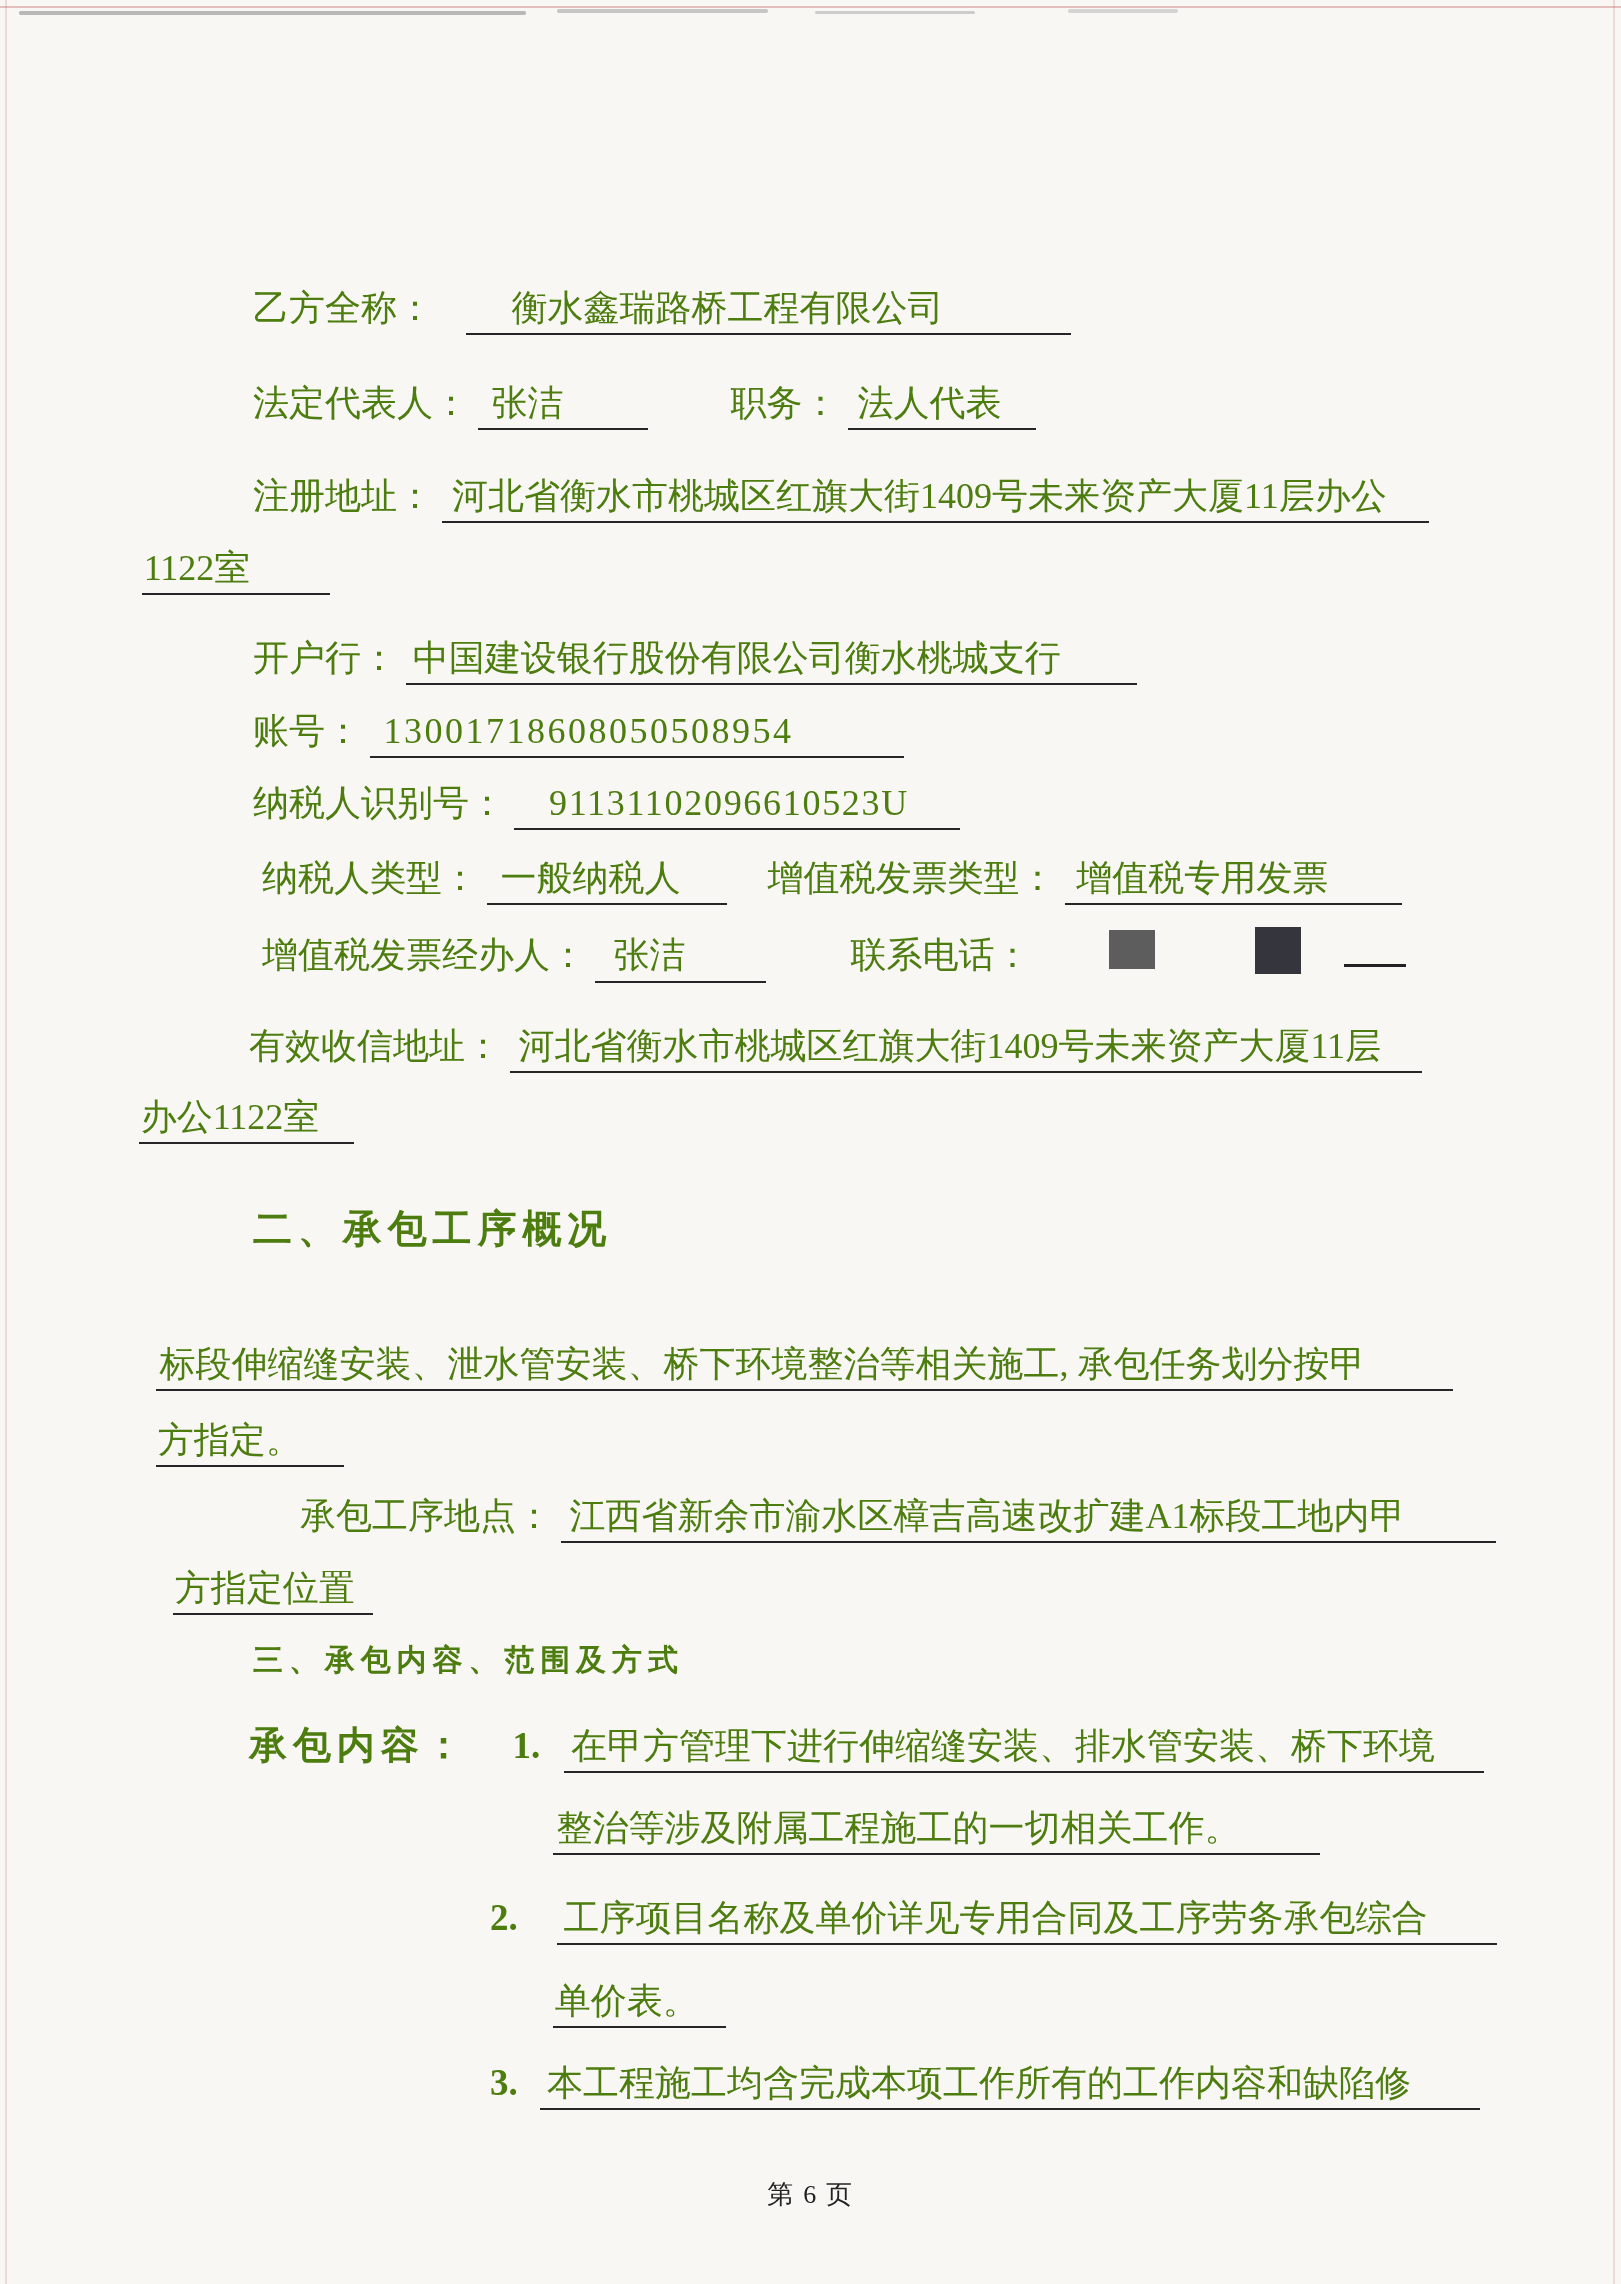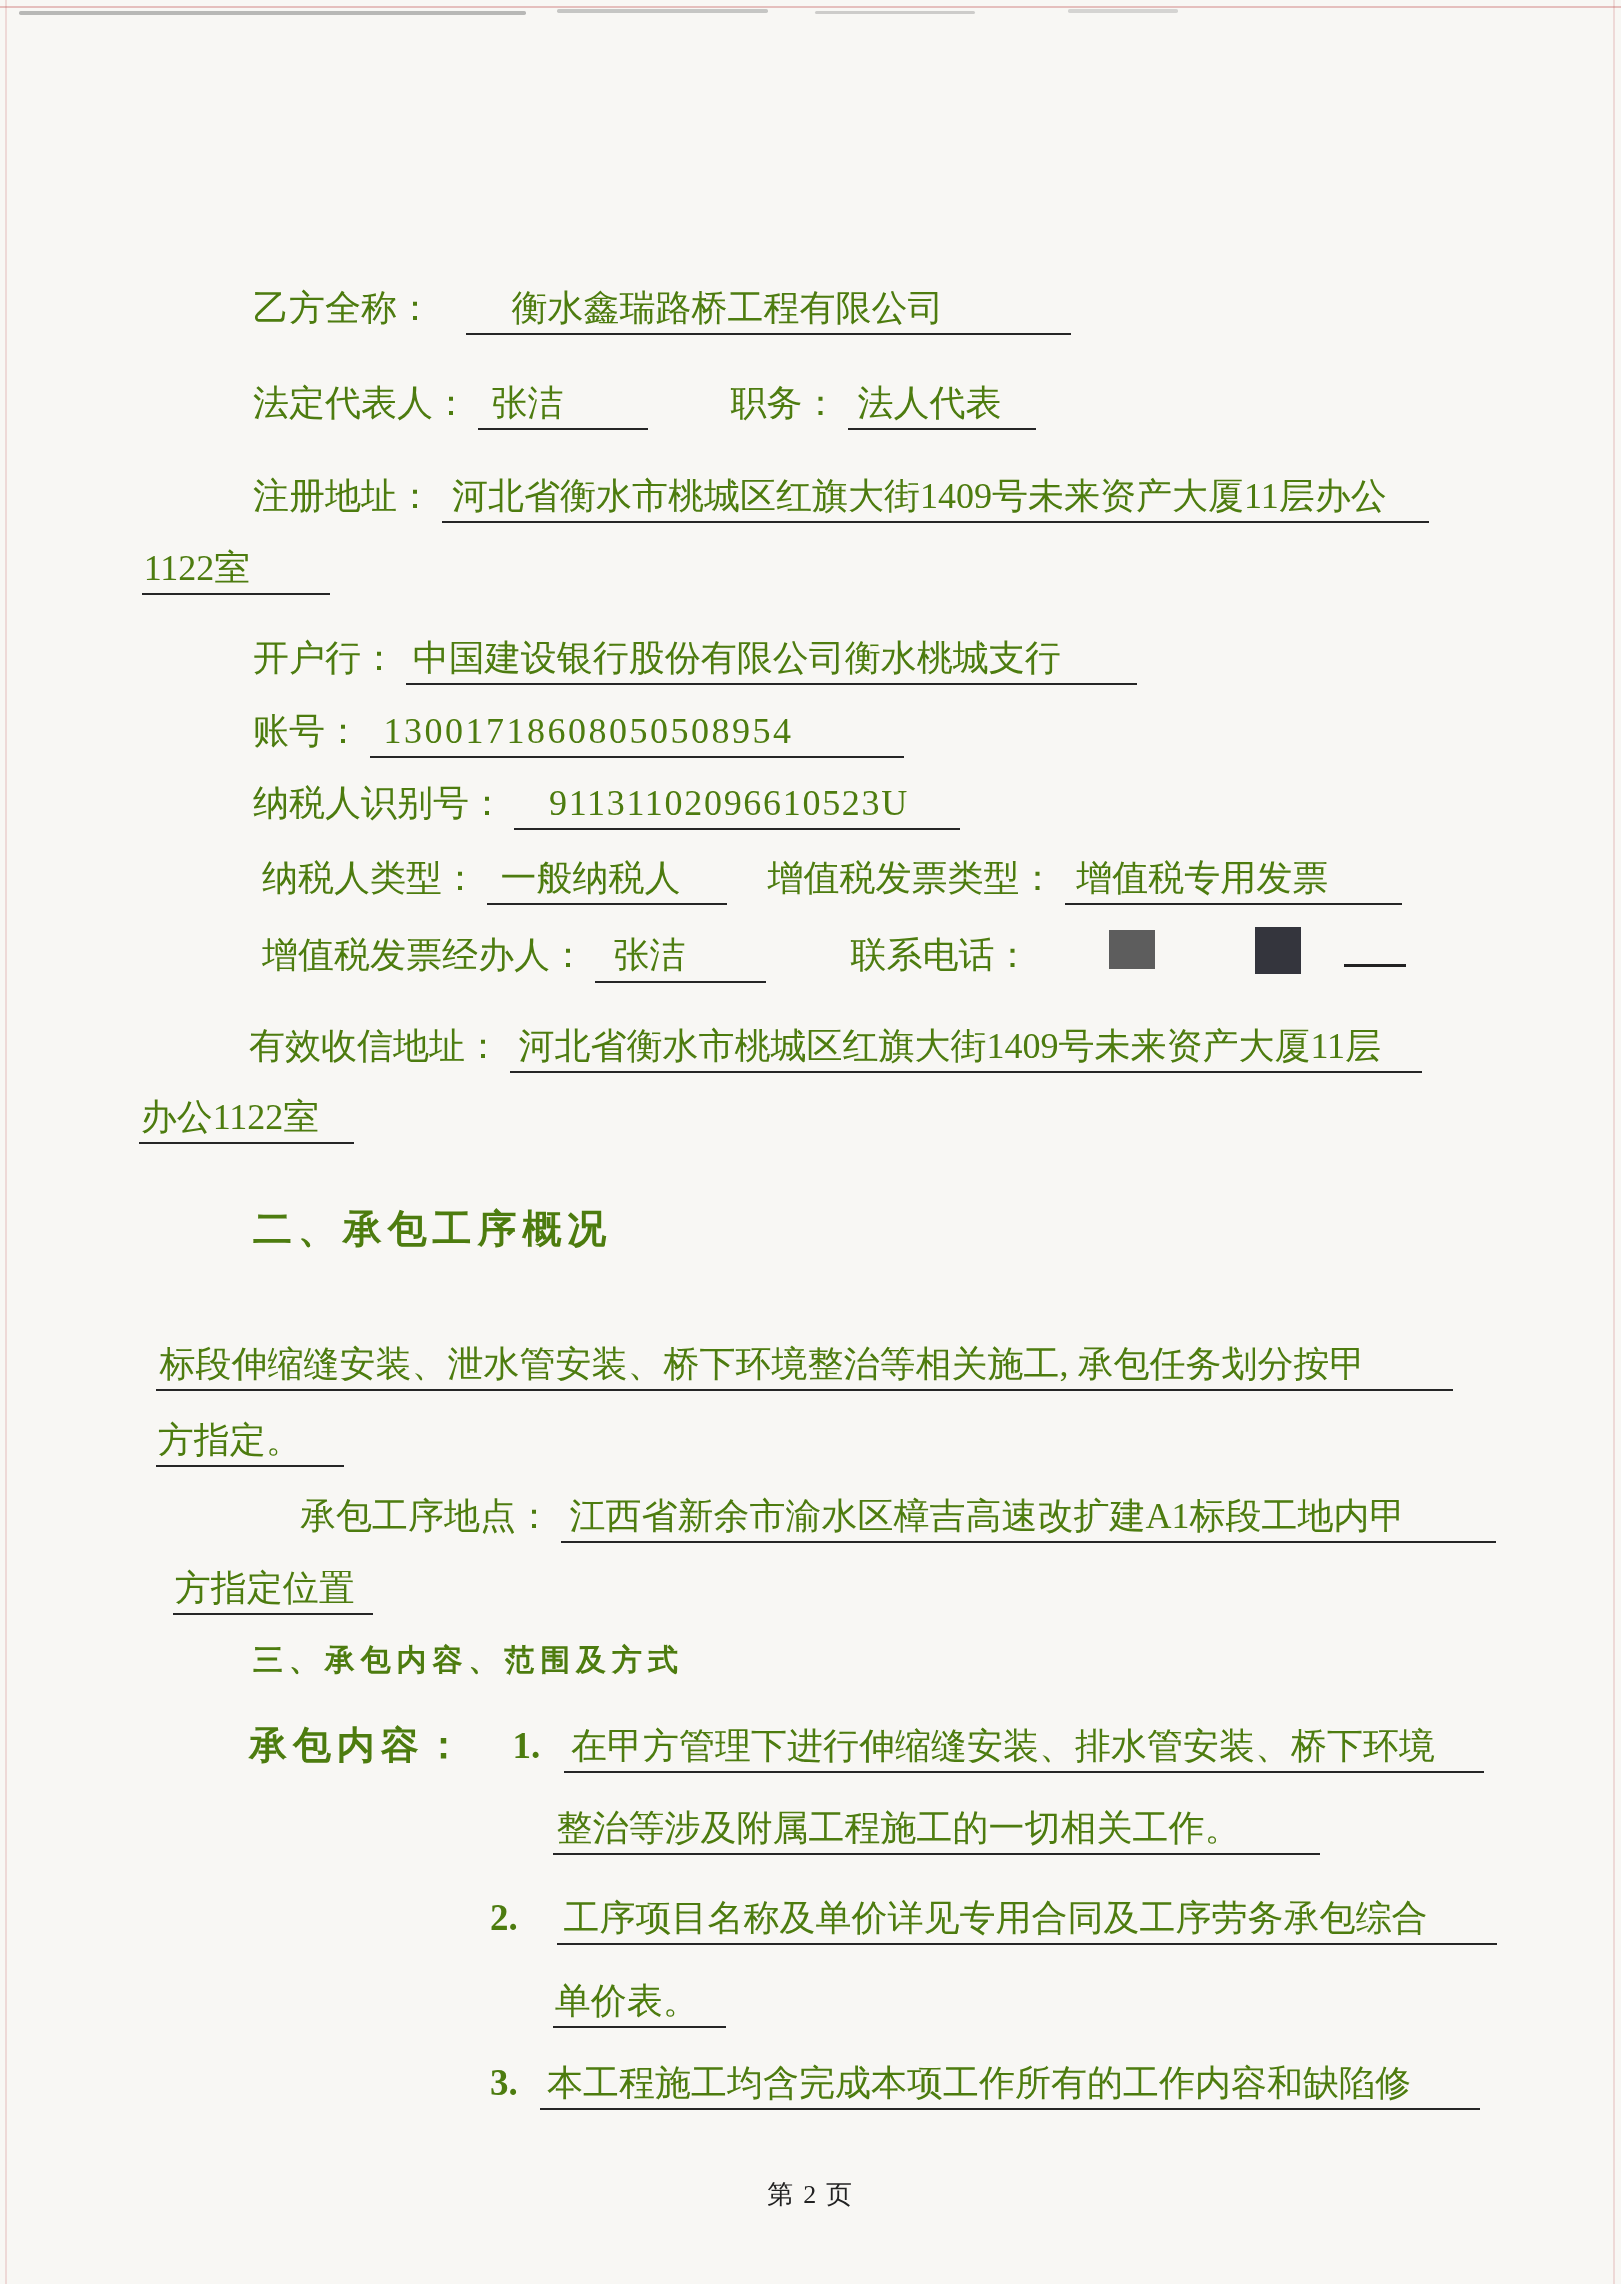--- a/index.html
+++ b/index.html
@@ -159,16 +159,16 @@
   </div>
   <div class="line" style="top:1978px; left:553px;">
     <span class="u" style="padding:0 27px 1.7px 1.7px;">单价表。</span>
   </div>
 
   <div class="line" style="top:2059px; left:490px;">
     <span class="num">3.</span>
     <span class="u" style="margin-left:13.5px; padding:0 69px 1.7px 6.8px;">本工程施工均含完成本项工作所有的工作内容和缺陷修</span>
   </div>
 
-  <div class="footer" style="top:2177px;">第 2 页</div>
+  <div class="footer" style="top:2177px;">第 6 页</div>
 
 </div>
 
 
 </body></html>

